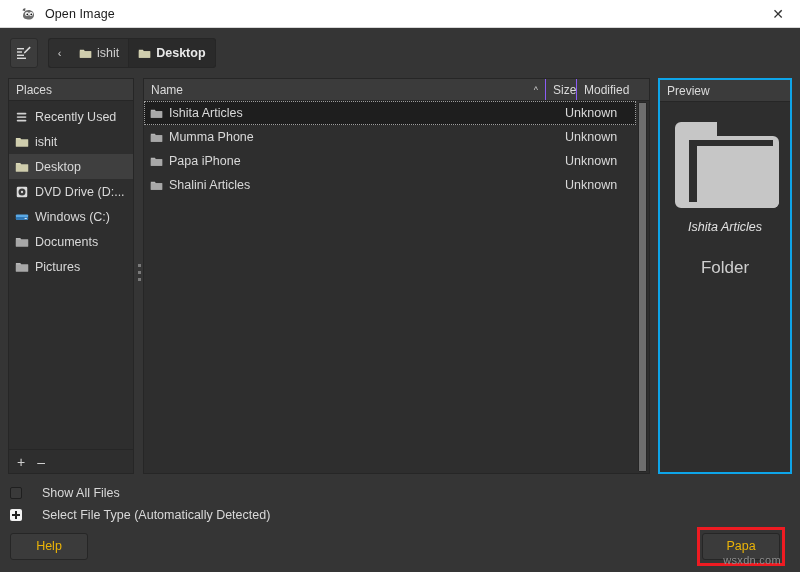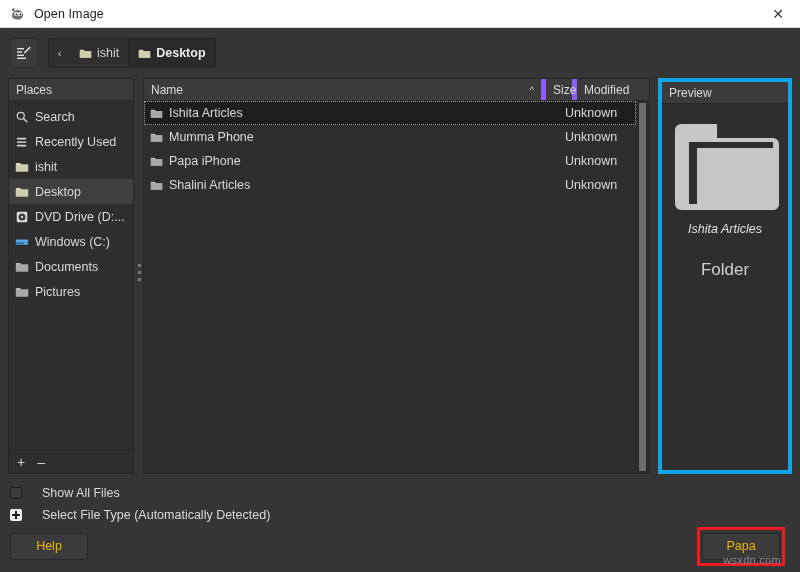--- a/index.html
+++ b/index.html
@@ -13,20 +13,21 @@
     background:#353535; color:#d6d6d6;
     display:flex; flex-direction:column;
   }
 
   
   .titlebar{
     height:28px; background:#ffffff; color:#1b1b1b;
     display:flex; align-items:center;
     border-bottom:1px solid #d8d8d8;
     flex:0 0 28px;
+    padding-left:11px;
   }
   .titlebar .tb-icon{
     width:16px; height:16px; margin-left:10px; margin-right:8px;
     flex:0 0 16px; display:block;
   }
   .titlebar .tb-title{ font-size:12.5px; letter-spacing:.1px; }
   .titlebar .tb-spacer{ flex:1 1 auto; }
   .titlebar .tb-close{
     width:44px; height:28px; display:flex; align-items:center; justify-content:center;
     color:#333; font-size:14px; line-height:1; cursor:pointer;
@@ -100,21 +101,21 @@
   .filepane{
     flex:1 1 auto; display:flex; flex-direction:column;
     background:#2e2e2e; border:1px solid #262626; min-width:0;
   }
   .fp-head{
     height:22px;flex:0 0 22px; display:flex; background:#3b3b3b;
     border-bottom:1px solid #262626; font-size:12px; color:#dadada;
   }
   .fp-head .h{
     display:flex;align-items:center;padding:0 7px; cursor:pointer;
-    border-right:5px solid #8b5cf6;
+    border-right:1px solid #8b5cf6;
   }
   .fp-head .h.name{ flex:1 1 auto; justify-content:space-between; }
   .fp-head .h.size{ width:31px; flex:0 0 31px; }
   .fp-head .h.mod{ width:72px; flex:0 0 72px; border-right:none;}
   .sortarrow{ font-size:9px; color:#cfcfcf; }
   .fp-scroll{ flex:1 1 auto; display:flex; min-height:0; }
   .rows{ flex:1 1 auto; overflow:hidden; min-width:0; }
   .row{
     height:24px; display:flex; align-items:center; font-size:12.5px;
     color:#d9d9d9; cursor:pointer;
@@ -126,21 +127,21 @@
   .row .cmod{ width:72px; flex:0 0 72px; padding-left:1px; }
   .vscroll{
     width:13px; flex:0 0 13px; background:#2e2e2e;
     padding:1px 2px; display:flex; align-items:stretch;
   }
   .vthumb{ width:100%; background:#6e6e6e; border:1px solid #262626; border-radius:1px;}
 
   
   .preview{
     width:134px; flex:0 0 134px; margin-left:8px;
-    background:#2e2e2e; border:4px solid #0ea5e9;
+    background:#2e2e2e; border:2px solid #0ea5e9;
     display:flex; flex-direction:column;
   }
   .pv-body{ padding:8px 6px 0; text-align:center; }
   .pv-folder{ margin:4px auto 0; display:block; }
   .pv-name{
     font-size:12.5px; font-style:italic; color:#e2e2e2; margin-top:6px;
     overflow:hidden; text-overflow:ellipsis; white-space:nowrap;
   }
   .pv-kind{ font-size:17px; color:#cfcfcf; margin-top:24px; }
 
@@ -233,27 +234,20 @@
       </div>
     </div>
   </div>
 
   <div class="body">
 
     <div class="places">
       <div class="col-head">Places</div>
       <div class="places-list">
 
-        <div class="place">
-          <svg class="ico" viewBox="0 0 16 16">
-            <circle cx="6.6" cy="6.6" r="4" fill="none" stroke="#cfcfcf" stroke-width="1.4"></circle>
-            <line x1="9.6" y1="9.6" x2="14" y2="14" stroke="#cfcfcf" stroke-width="1.6"></line>
-          </svg>
-          <span>Search</span>
-        </div>
 
         <div class="place">
           <svg class="ico" viewBox="0 0 16 16">
             <rect x="2" y="3" width="11" height="2" rx="1" fill="#d2d2d2"></rect>
             <rect x="2" y="7" width="11" height="2" rx="1" fill="#b9b9b9"></rect>
             <rect x="2" y="11" width="11" height="2" rx="1" fill="#d2d2d2"></rect>
           </svg>
           <span>Recently Used</span>
         </div>
 

